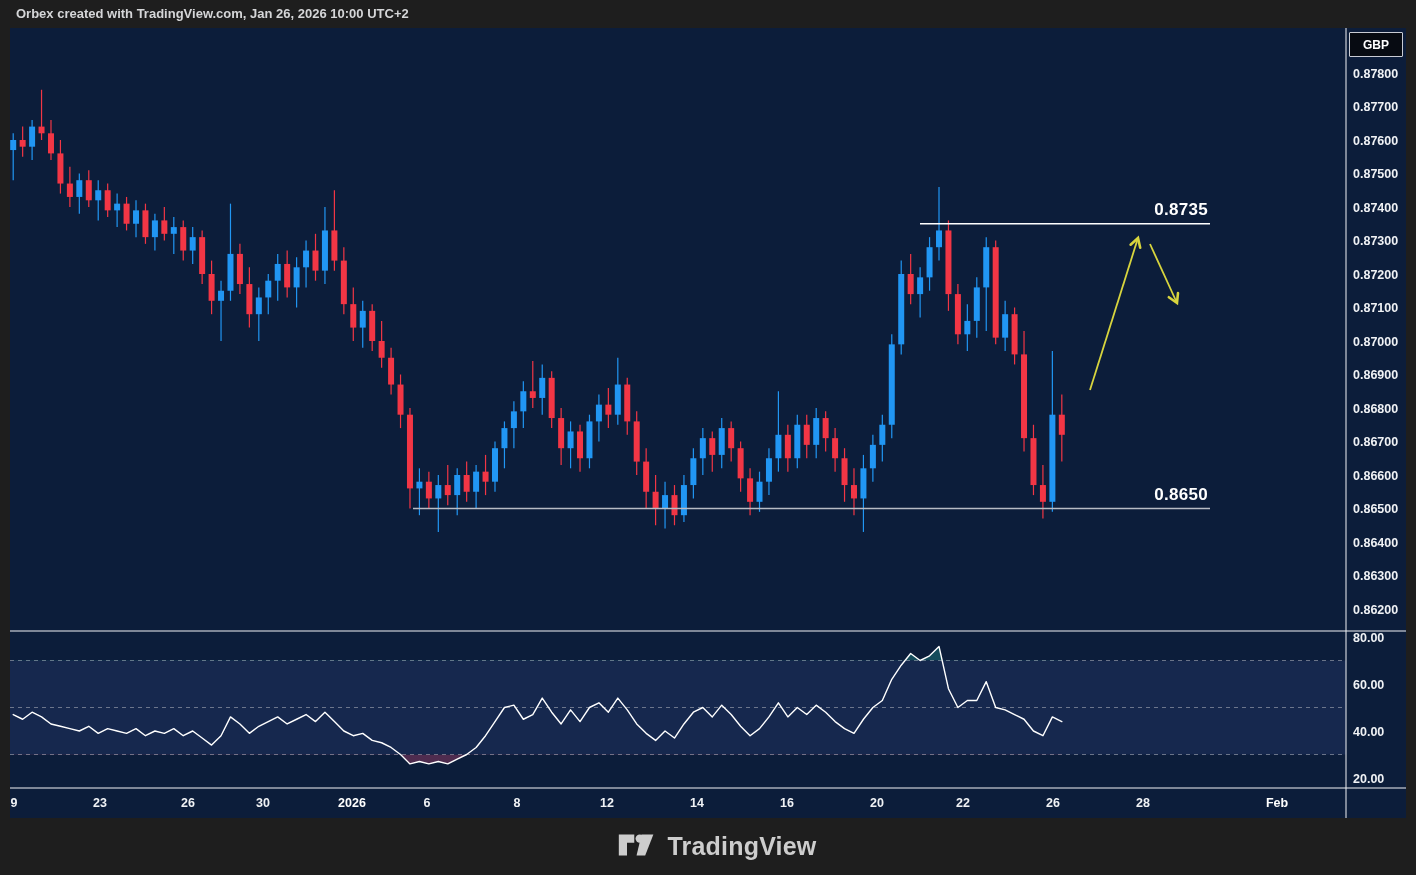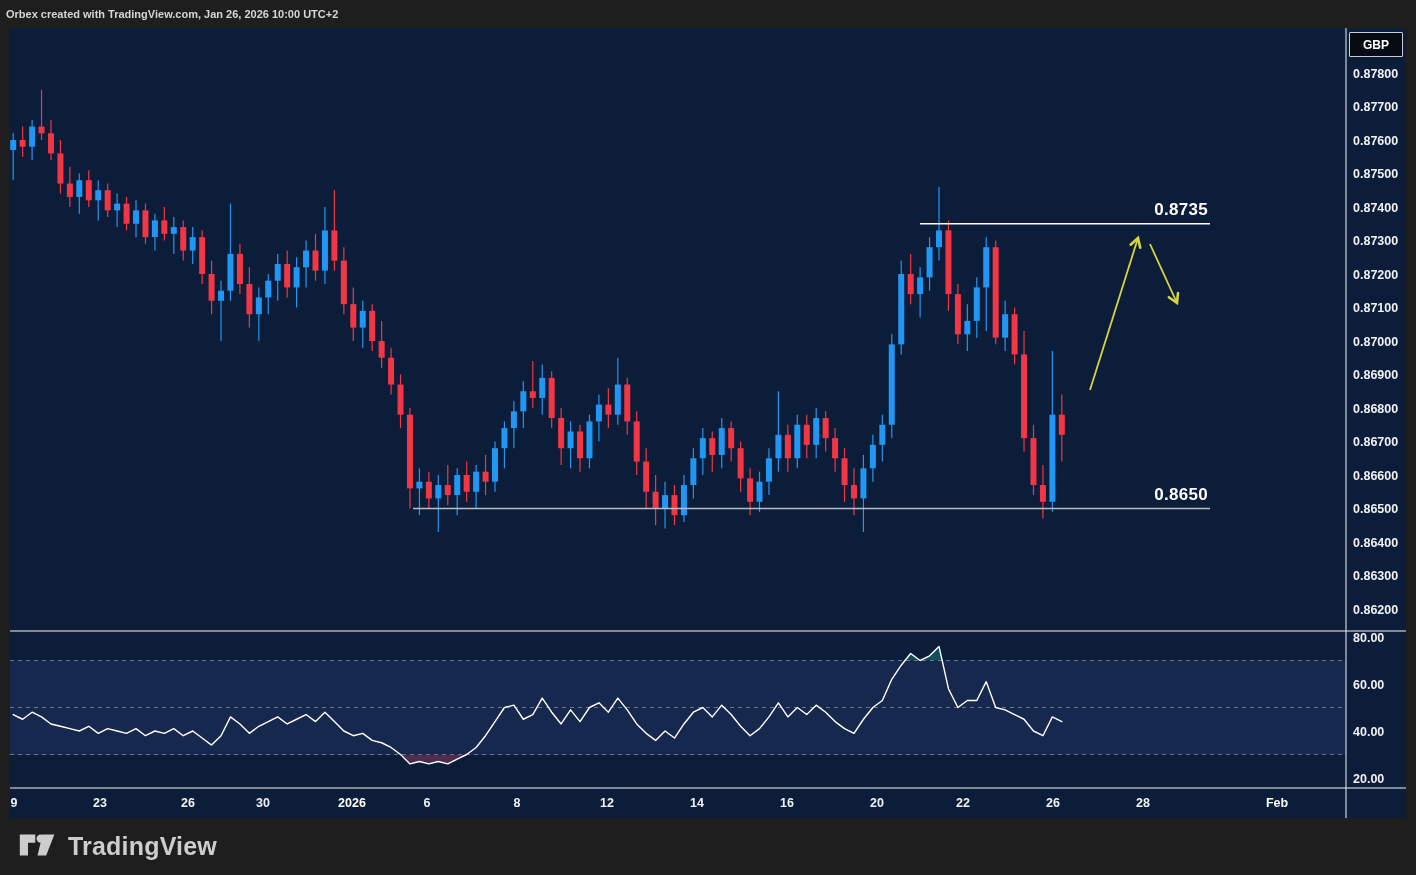--- a/index.html
+++ b/index.html
@@ -2,34 +2,34 @@
 <html><head>
 <meta charset="utf-8">
 <style>
   html,body{margin:0;padding:0;}
   body{
     width:1416px;height:875px;position:relative;overflow:hidden;
     background:#1e1e1e;font-family:"Liberation Sans",sans-serif;
   }
   .topbar{
     position:absolute;left:0;top:0;width:1416px;height:28px;background:#1e1e1e;
-    color:#d5d6d8;font-size:11px;font-weight:700;line-height:28px;
-    padding-left:6px;box-sizing:border-box;white-space:nowrap;
+    color:#d5d6d8;font-size:13px;font-weight:700;line-height:28px;
+    padding-left:16px;box-sizing:border-box;white-space:nowrap;
   }
   .navy-panel{position:absolute;left:10px;top:28px;width:1396px;height:790px;background:#0c1d3a;}
   #plot{position:absolute;left:0;top:0;}
   .badge{
     position:absolute;left:1339px;top:4px;width:54px;height:25px;
     background:#070b12;border:1px solid #c9ccd4;border-radius:1px;
     display:flex;align-items:center;justify-content:center;
     color:#ffffff;font-size:12px;font-weight:700;box-sizing:border-box;
   }
   .footer{
     position:absolute;left:0;top:818px;width:1416px;height:57px;background:#1e1e1e;
-    display:flex;align-items:center;padding-left:18px;box-sizing:border-box;color:#cdcdcd;
+    display:flex;align-items:center;padding-left:18px;box-sizing:border-box;color:#cdcdcd;justify-content:center;
   }
   .logo-mark{flex:0 0 auto;color:#cdcdcd;}
   .logo-text{font-size:25px;font-weight:700;margin-left:10px;letter-spacing:.2px;color:#cdcdcd;}
 </style>
 </head>
 <body>
 
 <div class="topbar">
   <span>Orbex created with TradingView.com, Jan 26, 2026 10:00 UTC+2</span>
 </div>

